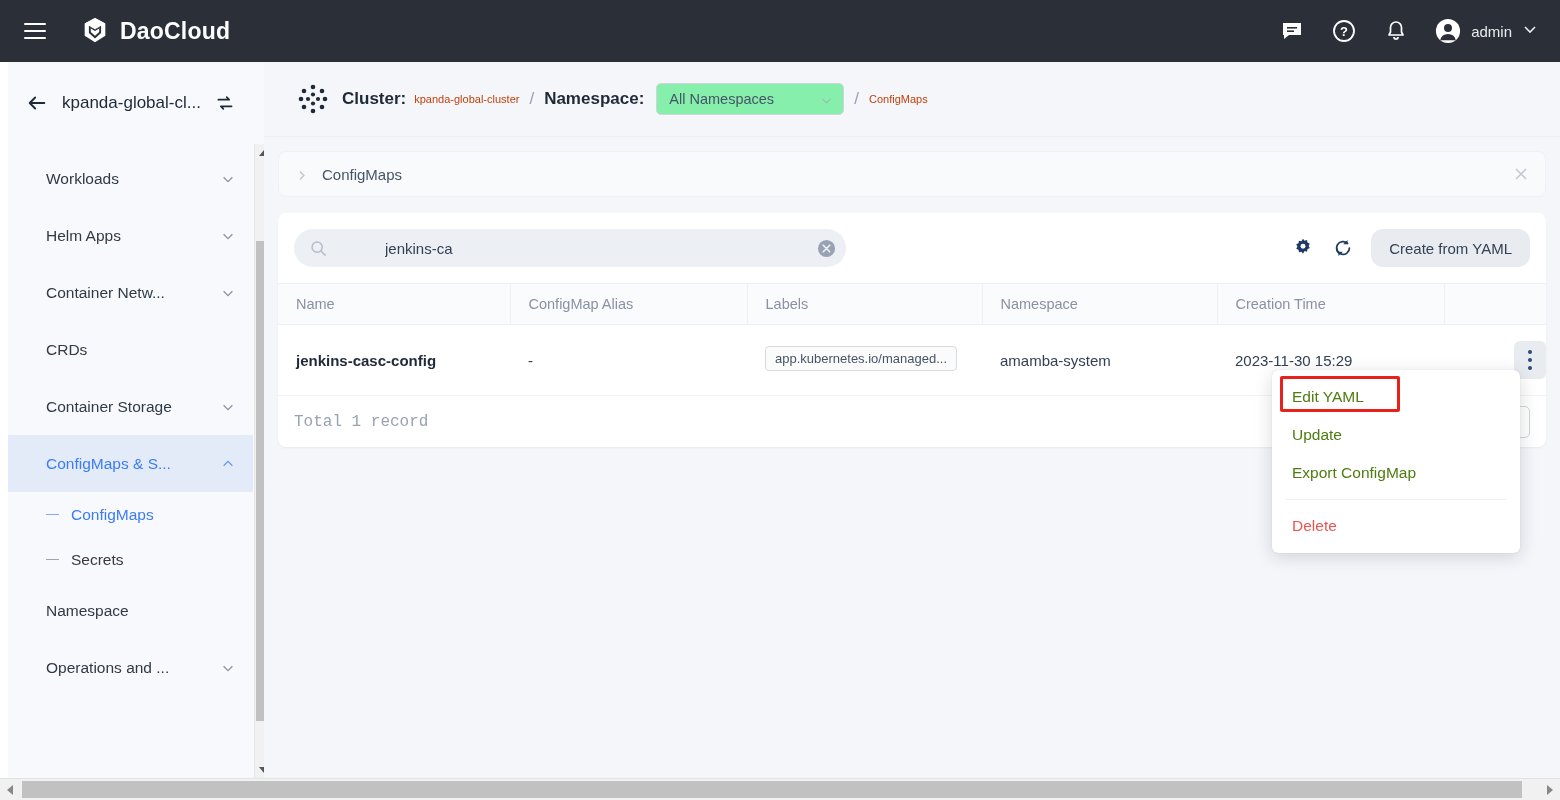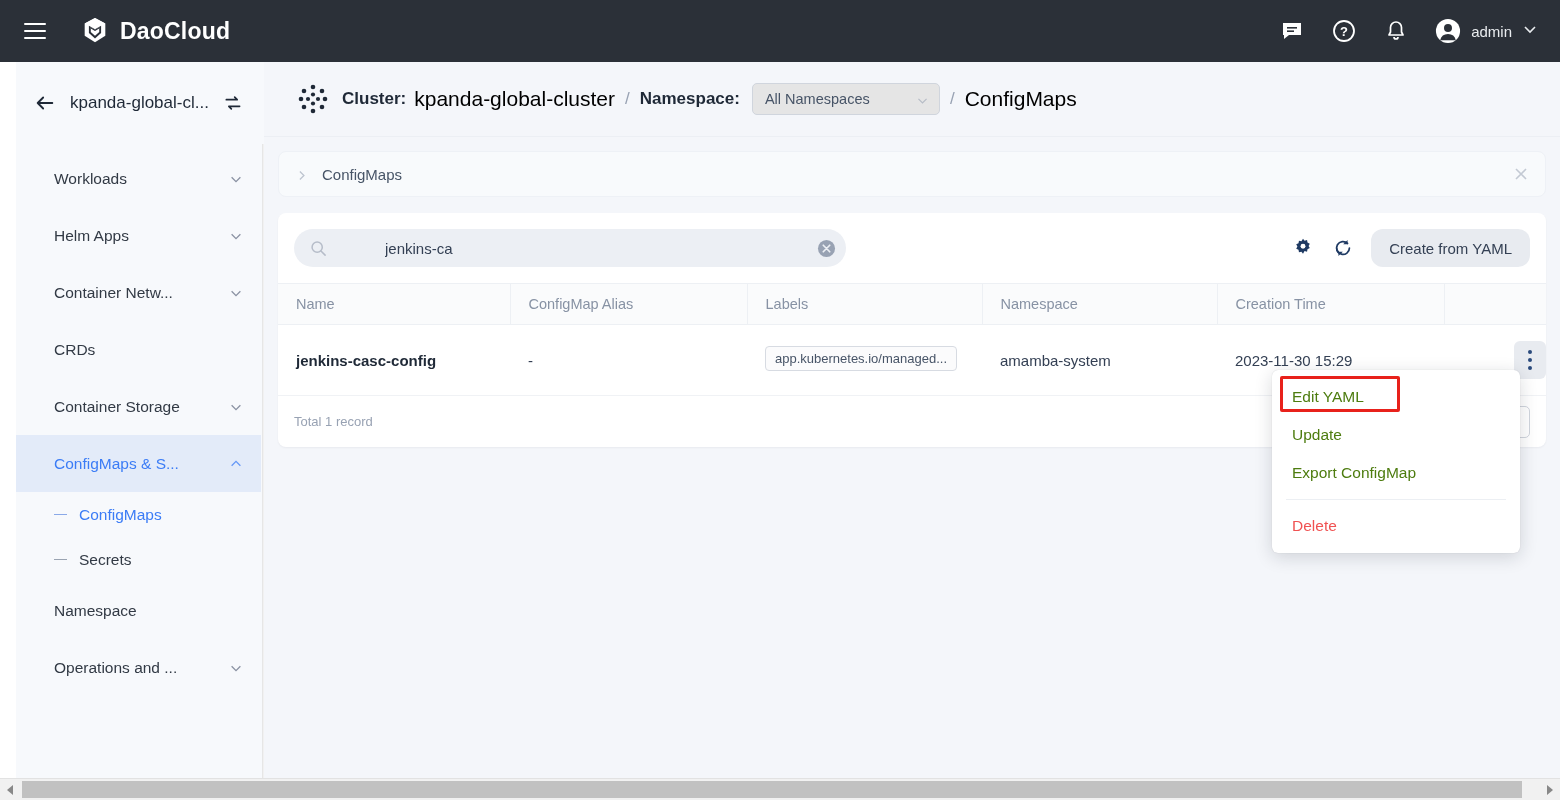--- a/index.html
+++ b/index.html
@@ -27,21 +27,21 @@
   #brand .logo { width: 30px; height: 30px; }
   #brand .name { color: #ffffff; font-size: 23px; font-weight: bold; letter-spacing: .2px; }
 
   #top-right { margin-left: auto; display: flex; align-items: center; gap: 26px; padding-right: 22px; }
   .top-icon { width: 26px; height: 26px; cursor: pointer; display: flex; align-items: center; justify-content: center; }
   #user-chip { display: flex; align-items: center; gap: 10px; cursor: pointer; }
   #user-chip .uname { color: #e9ecef; font-size: 15px; }
 
   
   #sidebar {
-    position: absolute; top: 62px; left: 16px;
+    position: absolute; top: 62px; left: 8px;
     width: 264px; height: 716px;
     background: #f7f9fc;
     border-right: 1px solid #e3e8ef;
   }
   #cluster-head {
     height: 82px; display: flex; align-items: center; gap: 14px; padding: 0 16px 0 18px;
   }
   #back-arrow { width: 22px; height: 22px; cursor: pointer; flex: none; }
   #cluster-name {
     font-size: 17px; color: #1f2937; white-space: nowrap;
@@ -104,25 +104,25 @@
     width: 1296px; height: 716px;
     background: #f4f6fa;
   }
   #breadcrumb {
     height: 75px; background: #f4f6fa;
     display: flex; align-items: center; gap: 0px; padding-left: 32px;
     border-bottom: 1px solid #eceff4;
   }
   #bc-logo { width: 34px; height: 34px; margin-right: 12px; flex: none; }
   .bc-strong { font-size: 17px; font-weight: bold; color: #1f2937; }
-  .bc-text { font-size: 21px; color: #000000; }
+  .bc-text { font-size: 11px; color: #c2410c; }
   .bc-sep { font-size: 17px; color: #98a2b3; margin: 0 10px; }
   #ns-select {
     height: 32px; min-width: 188px; border: 1px solid #d0d5dd; border-radius: 5px;
-    background: #e5e5e5; display: flex; align-items: center; justify-content: space-between;
+    background: #86efac; display: flex; align-items: center; justify-content: space-between;
     padding: 0 10px 0 12px; cursor: pointer; margin-left: 4px;
   }
   #ns-select .val { font-size: 14.5px; color: #475467; }
   #ns-select .cv { width: 13px; height: 13px; opacity: .6; }
 
   #content { padding: 14px 14px 0 14px; }
 
   #collapse-panel {
     background: #f8fafc; border-radius: 8px; height: 46px;
     display: flex; align-items: center; padding: 0 14px 0 16px;
@@ -178,21 +178,21 @@
     width: 32px; height: 38px; border-radius: 6px; background: #e8ebf0;
     display: flex; flex-direction: column; align-items: center; justify-content: center;
     gap: 4px; cursor: pointer; margin-left: auto;
   }
   .kebab i { display: block; width: 4px; height: 4px; border-radius: 50%; background: #2a4a7c; }
 
   #table-footer {
     height: 52px; display: flex; align-items: center; padding: 0 16px;
     border-top: 1px solid #f0f2f5;
   }
-  #total-text { font-size: 13px; color: #98a2b3; }
+  #total-text { font-size: 16px; color: #98a2b3; font-family: Liberation Mono, monospace; }
   #pager { margin-left: auto; display: flex; align-items: center; gap: 8px; }
   .pg-arrow { width: 20px; height: 28px; display: flex; align-items: center; justify-content: center; cursor: pointer; opacity: .45; }
   .pg-num {
     min-width: 30px; height: 30px; border-radius: 5px; background: #f1f3f7;
     display: flex; align-items: center; justify-content: center; font-size: 14px; color: #475467; cursor: pointer;
   }
   .pg-size {
     height: 32px; border: 1px solid #d0d5dd; border-radius: 5px; background: #fff;
     display: flex; align-items: center; gap: 8px; padding: 0 9px; font-size: 14px; color: #475467; cursor: pointer;
   }

